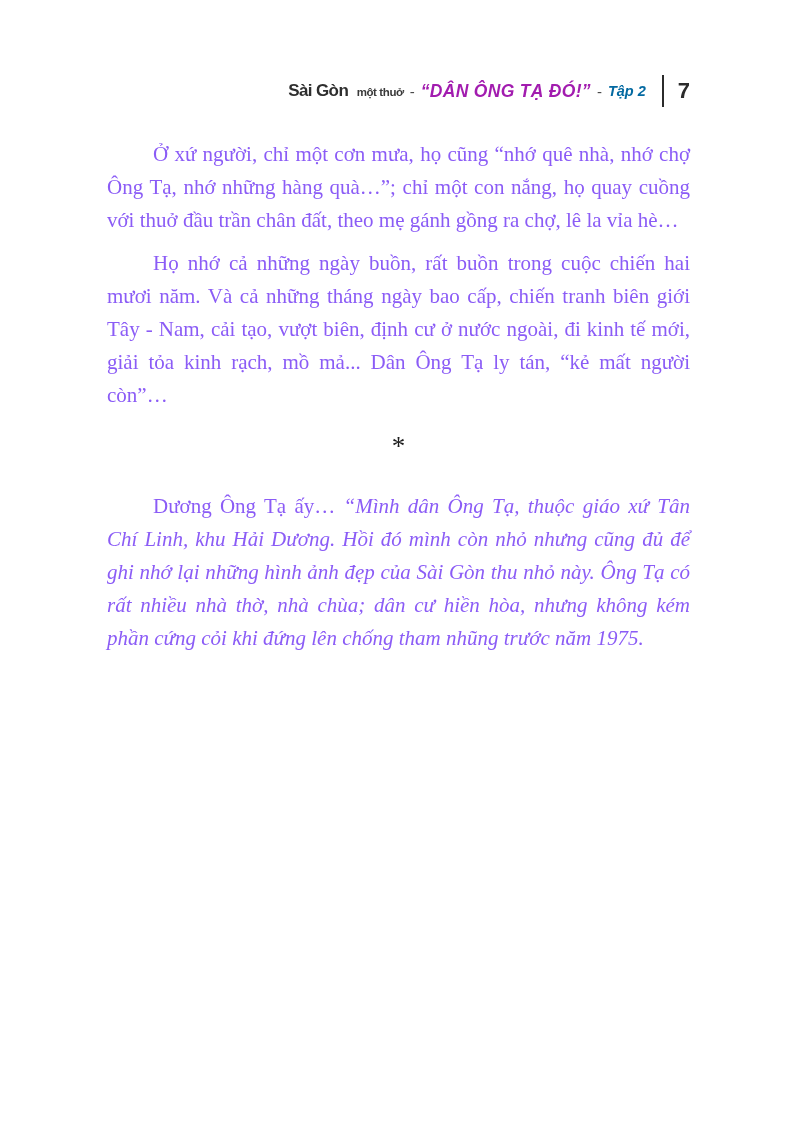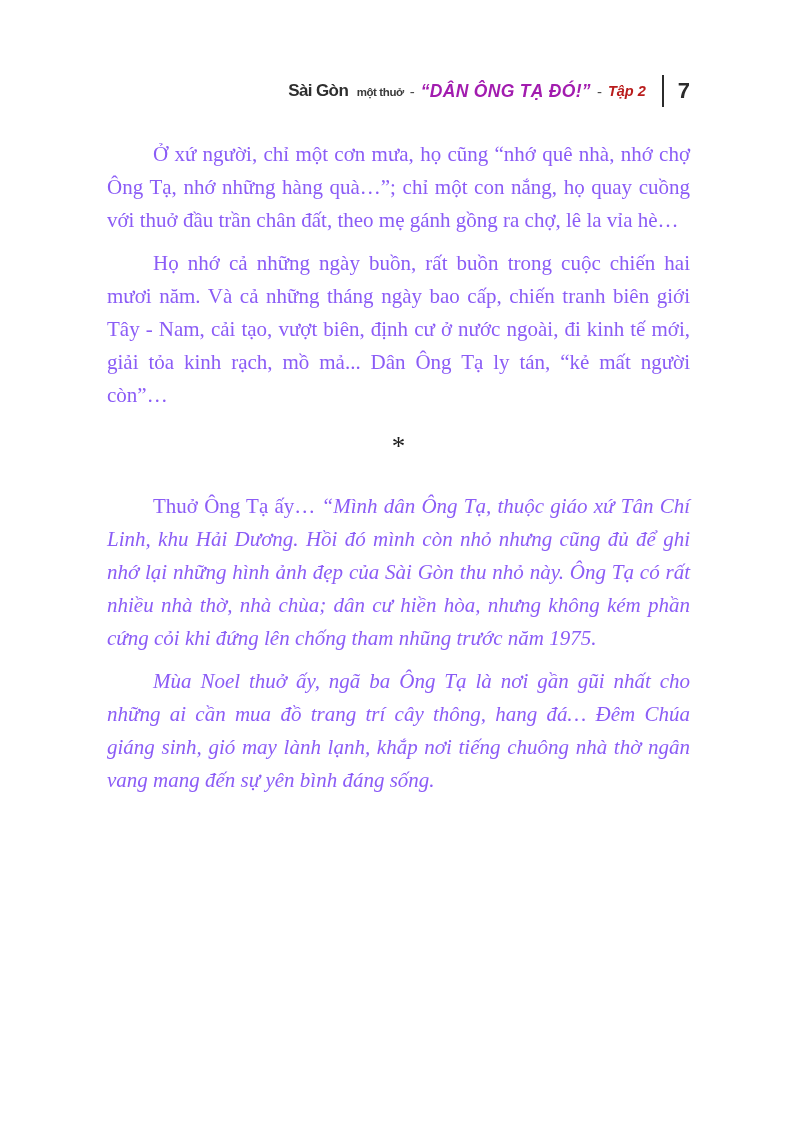--- a/index.html
+++ b/index.html
@@ -54,21 +54,21 @@
     font-weight: 700;
     font-style: italic;
     font-size: 17.5px;
     letter-spacing: 0.3px;
     color: #a21caf;
   }
   .volume {
     font-style: italic;
     font-weight: 700;
     font-size: 14.5px;
-    color: #b91c1c;
+    color: #0369a1;
   }
   .head-rule {
     width: 2px;
     height: 32px;
     background: #2b2b2b;
     margin: 0 14px 0 16px;
   }
   .page-number {
     font-size: 22px;
     font-weight: 700;
@@ -111,17 +111,16 @@
     <span class="head-rule"></span>
     <span class="page-number">7</span>
   </header>
 
   <main>
     <p>Ở xứ người, chỉ một cơn mưa, họ cũng “nhớ quê nhà, nhớ chợ Ông Tạ, nhớ những hàng quà…”; chỉ một con nắng, họ quay cuồng với thuở đầu trần chân đất, theo mẹ gánh gồng ra chợ, lê la vỉa hè…</p>
     <p>Họ nhớ cả những ngày buồn, rất buồn trong cuộc chiến hai mươi năm. Và cả những tháng ngày bao cấp, chiến tranh biên giới Tây - Nam, cải tạo, vượt biên, định cư ở nước ngoài, đi kinh tế mới, giải tỏa kinh rạch, mồ mả... Dân Ông Tạ ly tán, “kẻ mất người còn”…</p>
 
     <div class="divider">*</div>
 
-    <p><span>Thuở Ông Tạ ấy…</span> <span class="italic">“Mình dân Ông Tạ, thuộc giáo xứ Tân Chí Linh, khu Hải Dương. Hồi đó mình còn nhỏ nhưng cũng đủ để ghi nhớ lại những hình ảnh đẹp của Sài Gòn thu nhỏ này. Ông Tạ có rất nhiều nhà thờ, nhà chùa; dân cư hiền hòa, nhưng không kém phần cứng cỏi khi đứng lên chống tham nhũng trước năm 1975.</span></p>
-    <p class="italic">Mùa Noel thuở ấy, ngã ba Ông Tạ là nơi gần gũi nhất cho những ai cần mua đồ trang trí cây thông, hang đá… Đêm Chúa giáng sinh, gió may lành lạnh, khắp nơi tiếng chuông nhà thờ ngân vang mang đến sự yên bình đáng sống.</p>
+    <p><span>Dương Ông Tạ ấy…</span> <span class="italic">“Mình dân Ông Tạ, thuộc giáo xứ Tân Chí Linh, khu Hải Dương. Hồi đó mình còn nhỏ nhưng cũng đủ để ghi nhớ lại những hình ảnh đẹp của Sài Gòn thu nhỏ này. Ông Tạ có rất nhiều nhà thờ, nhà chùa; dân cư hiền hòa, nhưng không kém phần cứng cỏi khi đứng lên chống tham nhũng trước năm 1975.</span></p>
   </main>
 
 </div>
 
 </body></html>

